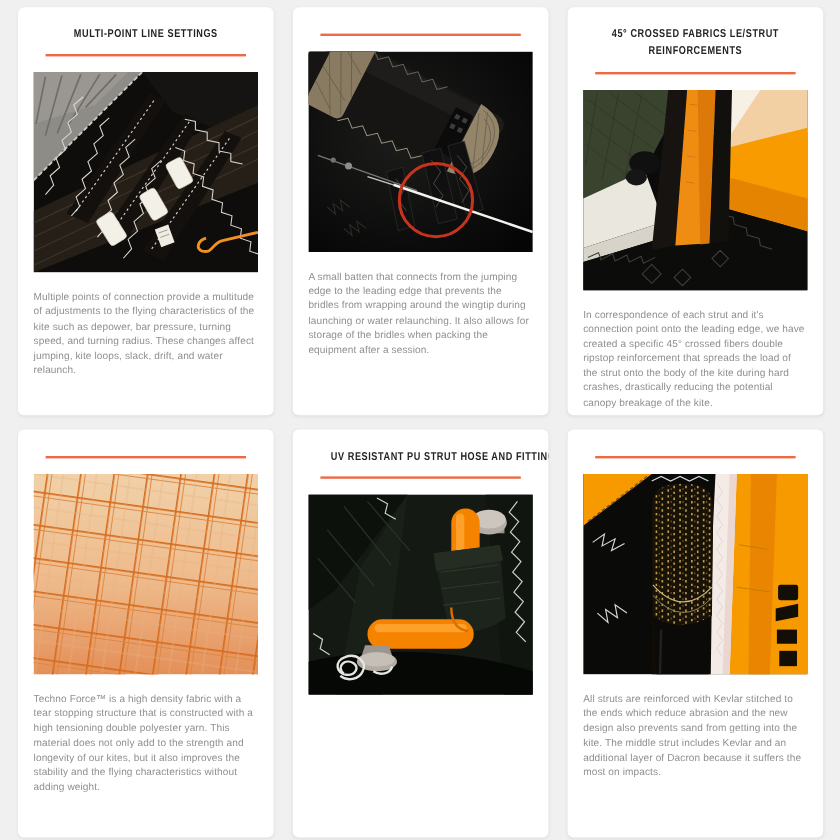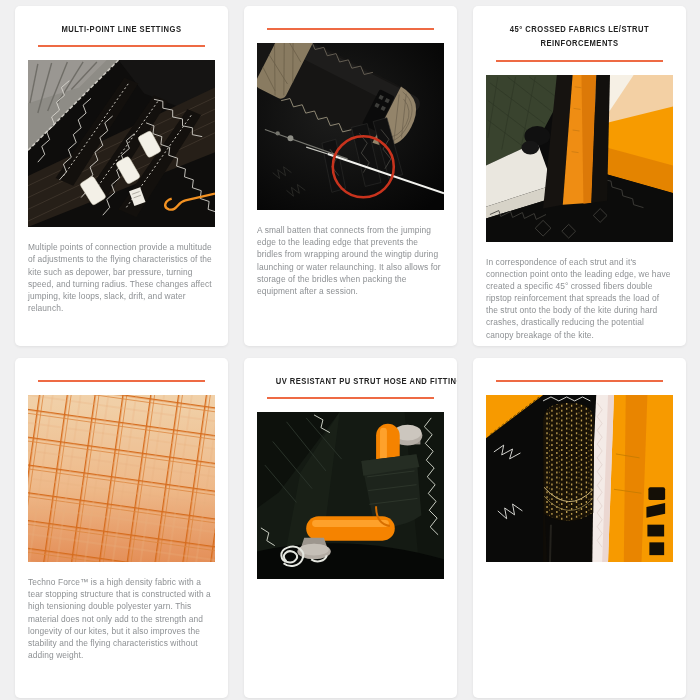--- a/index.html
+++ b/index.html
@@ -363,15 +363,16 @@
           </g>
         </g>
         <path d="M59,94 q25,28 50,2" stroke="#cdb678" stroke-width="1" fill="none"></path>
         <path d="M59,103 q25,28 50,2" stroke="#9a874f" stroke-width="0.8" fill="none"></path>
         <path d="M60,122 q25,14 48,-2 l-2,50 -44,0 z" fill="#0b0a08"></path>
         <line x1="66" y1="132" x2="65" y2="170" stroke="#23211c" stroke-width="2"></line>
         <line x1="132" y1="60" x2="156" y2="64" stroke="#c27b00" stroke-width="0.8"></line>
         <line x1="130" y1="96" x2="158" y2="100" stroke="#c27b00" stroke-width="0.8"></line>
       </svg>
     </div>
+    <p class="card-desc">All struts are reinforced with Kevlar stitched to the ends which reduce abrasion and the new design also prevents sand from getting into the kite. The middle strut includes Kevlar and an additional layer of Dacron because it suffers the most on impacts.</p>
   </section>
 
 </div>
 
 </body></html>

